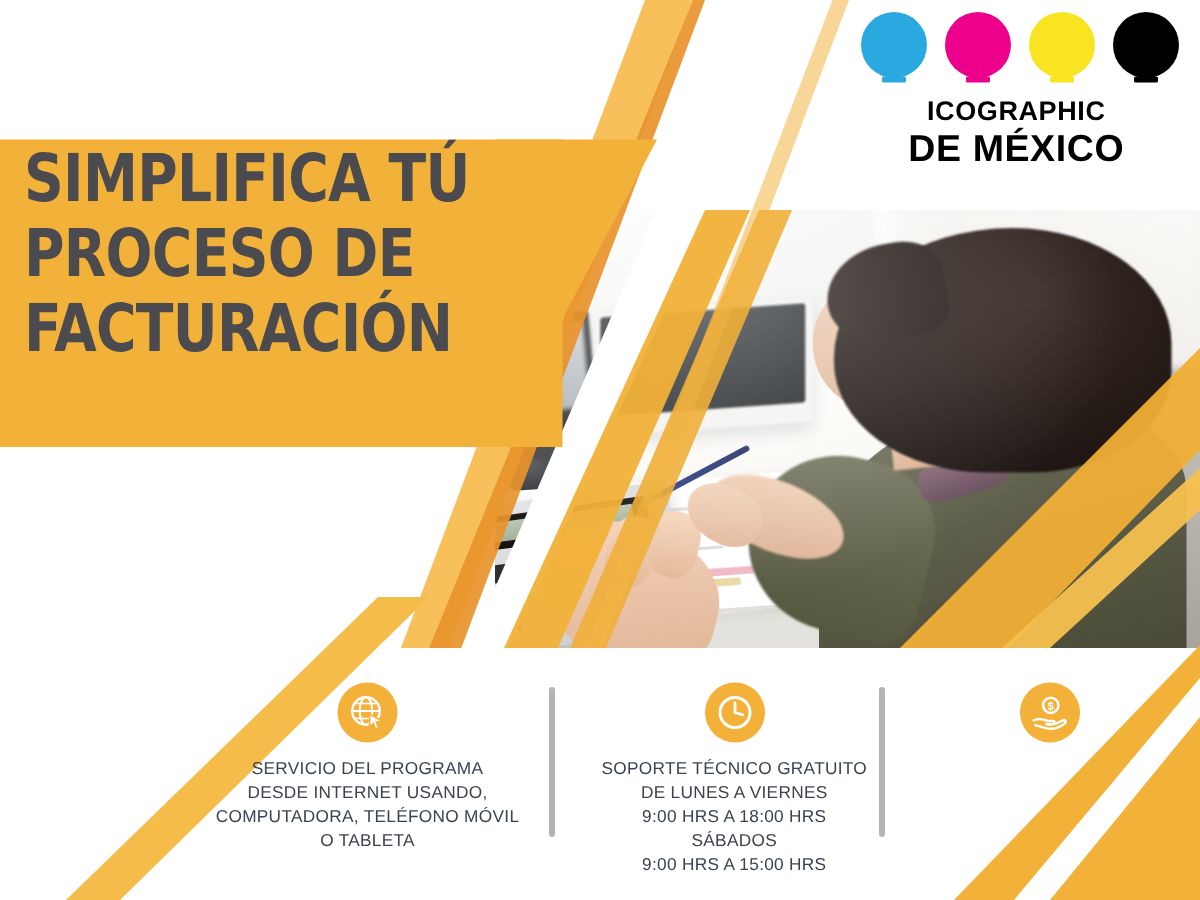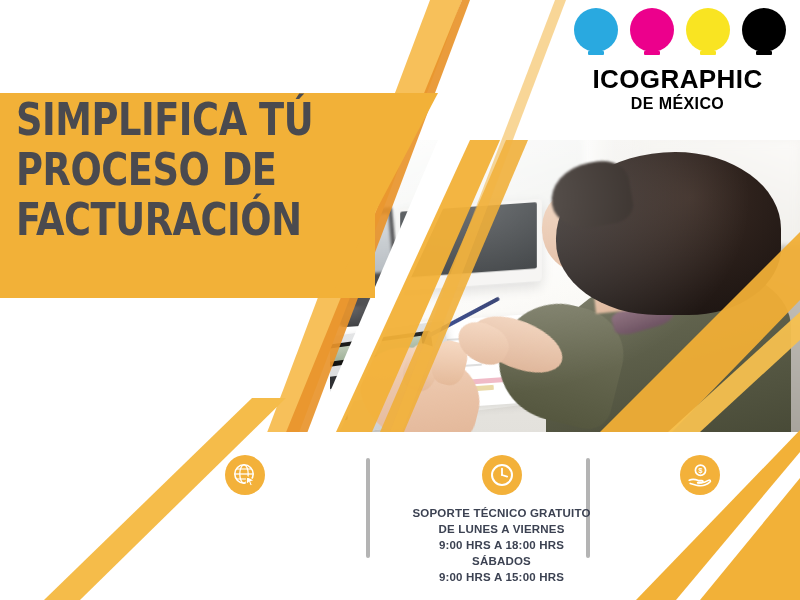--- a/index.html
+++ b/index.html
@@ -237,37 +237,37 @@
     position:absolute;left:14px;top:43px;width:16px;height:4px;border-radius:1px;
   }
   .logo-text{
     text-align:center;
     color:#000000;
     font-family:"Liberation Sans",sans-serif;
     font-weight:bold;
     line-height:1.18;
     margin-top:6px;
   }
-  .logo-l1{font-size:26px;letter-spacing:.4px;}
-  .logo-l2{font-size:16px;letter-spacing:.4px;text-align:center;}
+  .logo-l1{font-size:18px;letter-spacing:.4px;}
+  .logo-l2{font-size:25px;letter-spacing:.4px;text-align:center;}
   .logo-l3{font-size:19px;letter-spacing:.4px;}
 
   
   .features{
     position:absolute;left:0;top:455px;width:800px;height:145px;
   }
   .feature{
     position:absolute;top:0;text-align:center;
     color:#3C4252;
     font-size:11.5px;
     line-height:16px;
     letter-spacing:.2px;
   }
   .f1{left:140px;width:210px;}
-  .f2{left:394px;width:215px;font-weight:bold;}
+  .f2{left:382px;width:215px;}
   .f3{left:600px;width:200px;}
   .f-icon{
     width:40px;height:40px;border-radius:50%;
     background:#F3B13A;margin:0 auto 10px auto;
     position:relative;
   }
   .f-text{white-space:pre-line;}
   .divider{
     position:absolute;top:3px;width:4px;height:100px;
     background:#B4B4B4;border-radius:2px;
@@ -420,20 +420,24 @@
       <div class="f-icon">
         <svg width="26" height="26" viewBox="0 0 26 26">
           <circle cx="12" cy="12" r="9.2" fill="none" stroke="#ffffff" stroke-width="1.6"></circle>
           <ellipse cx="12" cy="12" rx="4.2" ry="9.2" fill="none" stroke="#ffffff" stroke-width="1.3"></ellipse>
           <line x1="2.8" y1="12" x2="21.2" y2="12" stroke="#ffffff" stroke-width="1.3"></line>
           <line x1="4.4" y1="7" x2="19.6" y2="7" stroke="#ffffff" stroke-width="1.1"></line>
           <line x1="4.4" y1="17" x2="19.6" y2="17" stroke="#ffffff" stroke-width="1.1"></line>
           <path d="M14.5 14.2 L22.5 18.6 L18.9 19.6 L20.4 23.2 L18.3 24 L16.9 20.4 L14.3 22.6 Z" fill="#ffffff" stroke="#F3B13A" stroke-width="1.1"></path>
         </svg>
       </div>
+      <div class="f-text">SERVICIO DEL PROGRAMA
+DESDE INTERNET USANDO,
+COMPUTADORA, TELÉFONO MÓVIL
+O TABLETA</div>
     </div>
 
     <div class="feature f2">
       <div class="f-icon">
         <svg width="26" height="26" viewBox="0 0 26 26">
           <circle cx="13" cy="13" r="10" fill="none" stroke="#ffffff" stroke-width="2"></circle>
           <line x1="13" y1="13" x2="13" y2="6.6" stroke="#ffffff" stroke-width="1.8" stroke-linecap="round"></line>
           <line x1="13" y1="13" x2="18.2" y2="14.6" stroke="#ffffff" stroke-width="1.8" stroke-linecap="round"></line>
         </svg>
       </div>

